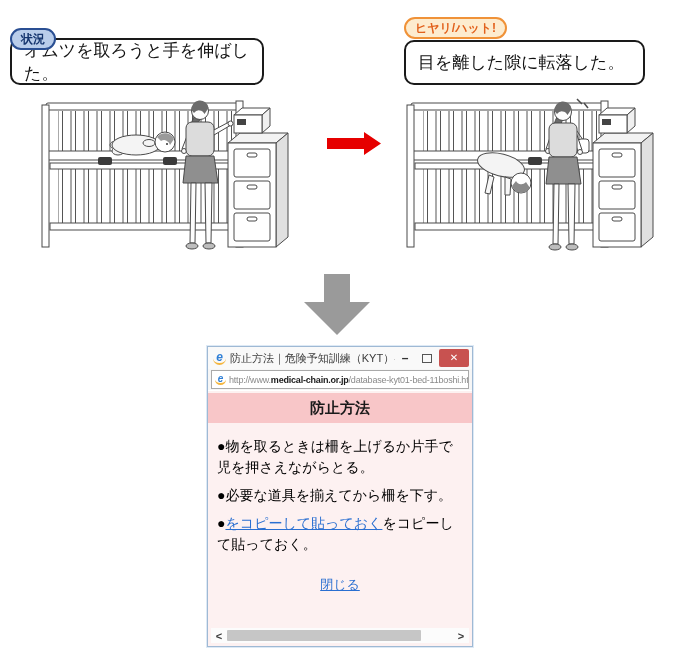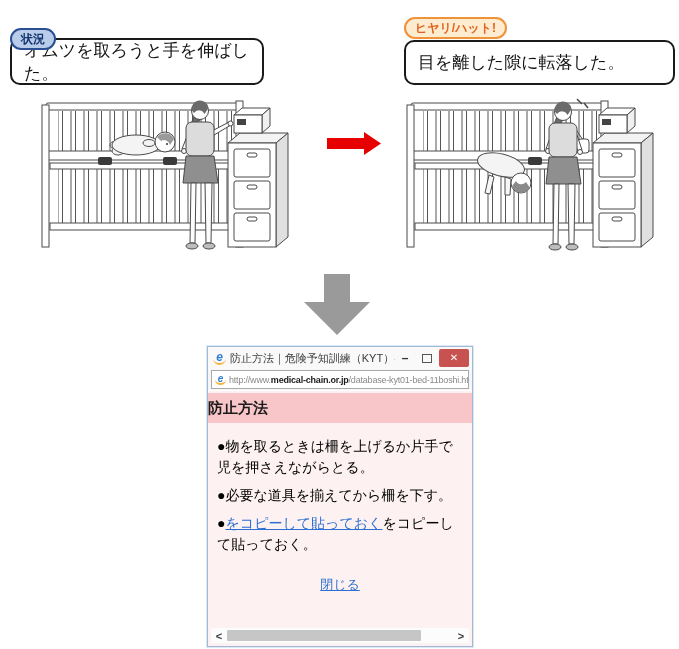--- a/index.html
+++ b/index.html
@@ -7,21 +7,21 @@
   #canvas { position:relative; width:679px; height:649px; background:#fff; overflow:hidden; }
 
   
   .badge { position:absolute; z-index:3; font-size:12px; font-weight:bold;
            padding:2px 9px; border-radius:11px; line-height:14px; }
   .badge-situation { left:10px; top:28px; background:#b9cdea; border:2px solid #2a4f93; color:#15356e; }
   .badge-hiyari   { left:404px; top:17px; background:#fdeccf; border:2px solid #f09238; color:#e2611c; }
   .bubble { position:absolute; z-index:2; background:#fff; border:2px solid #1a1a1a; border-radius:10px;
             font-size:17px; color:#111; display:flex; align-items:center; padding-left:12px; }
   .bubble-situation { left:10px;  top:38px; width:254px; height:47px; }
-  .bubble-hiyari    { left:404px; top:40px; width:271px; height:45px; }
+  .bubble-hiyari    { left:404px; top:40px; width:241px; height:45px; }
 
   
   .red-arrow  { position:absolute; left:327px; top:132px; }
   .gray-arrow { position:absolute; left:304px; top:274px; }
 
   
   .illus { position:absolute; top:95px; width:284px; height:170px; }
   .illus-before { left:28px; }
   .illus-after  { left:393px; }
 
@@ -38,21 +38,21 @@
   .btn-close { width:30px; height:18px; background:#c85250; border-radius:2px; color:#fff;
                font-size:10px; line-height:18px; text-align:center; font-weight:bold; }
   .addressbar { height:21px; padding:1px 3px; background:#f6f6f6; }
   .url-field { height:19px; background:#fff; border:1px solid #a9a9a9; display:flex; align-items:center;
                padding:0 3px; overflow:hidden; }
   .url-field .ie-icon { width:11px; height:11px; flex:0 0 11px; font-size:10px; line-height:9px; margin-right:3px; }
   .url-text { font-size:9px; color:#8a8a8a; white-space:nowrap; letter-spacing:-0.2px; }
   .url-domain { font-weight:bold; color:#1a1a1a; }
   .page { position:absolute; top:44px; bottom:0; left:0; right:0; background:#fdf1f1; overflow:hidden; }
   .page-heading { height:30px; margin-top:2px; background:#f8c6c8; color:#1a1a1a; font-weight:bold;
-                  font-size:15px; text-align:left; line-height:30px; }
+                  font-size:15px; text-align:center; line-height:30px; }
   .page-body { padding:13px 9px 0 9px; font-size:14px; line-height:1.5; color:#000; }
   .page-body p { margin-bottom:7px; }
   a.page-link { color:#2a6fd1; text-decoration:underline; }
   .close-row { text-align:center; margin-top:20px; font-size:13px; }
   .hscroll { position:absolute; left:3px; right:3px; bottom:3px; height:15px; background:#fcfcfc;
              display:flex; align-items:center; }
   .hs-arrow { width:16px; text-align:center; font-size:11px; font-weight:bold; color:#3a3a3a; }
   .hs-track { flex:1; height:11px; position:relative; }
   .hs-thumb { position:absolute; left:0; top:0; height:11px; width:86%; background:#c6c6c6; border-radius:1px; }
 </style>

